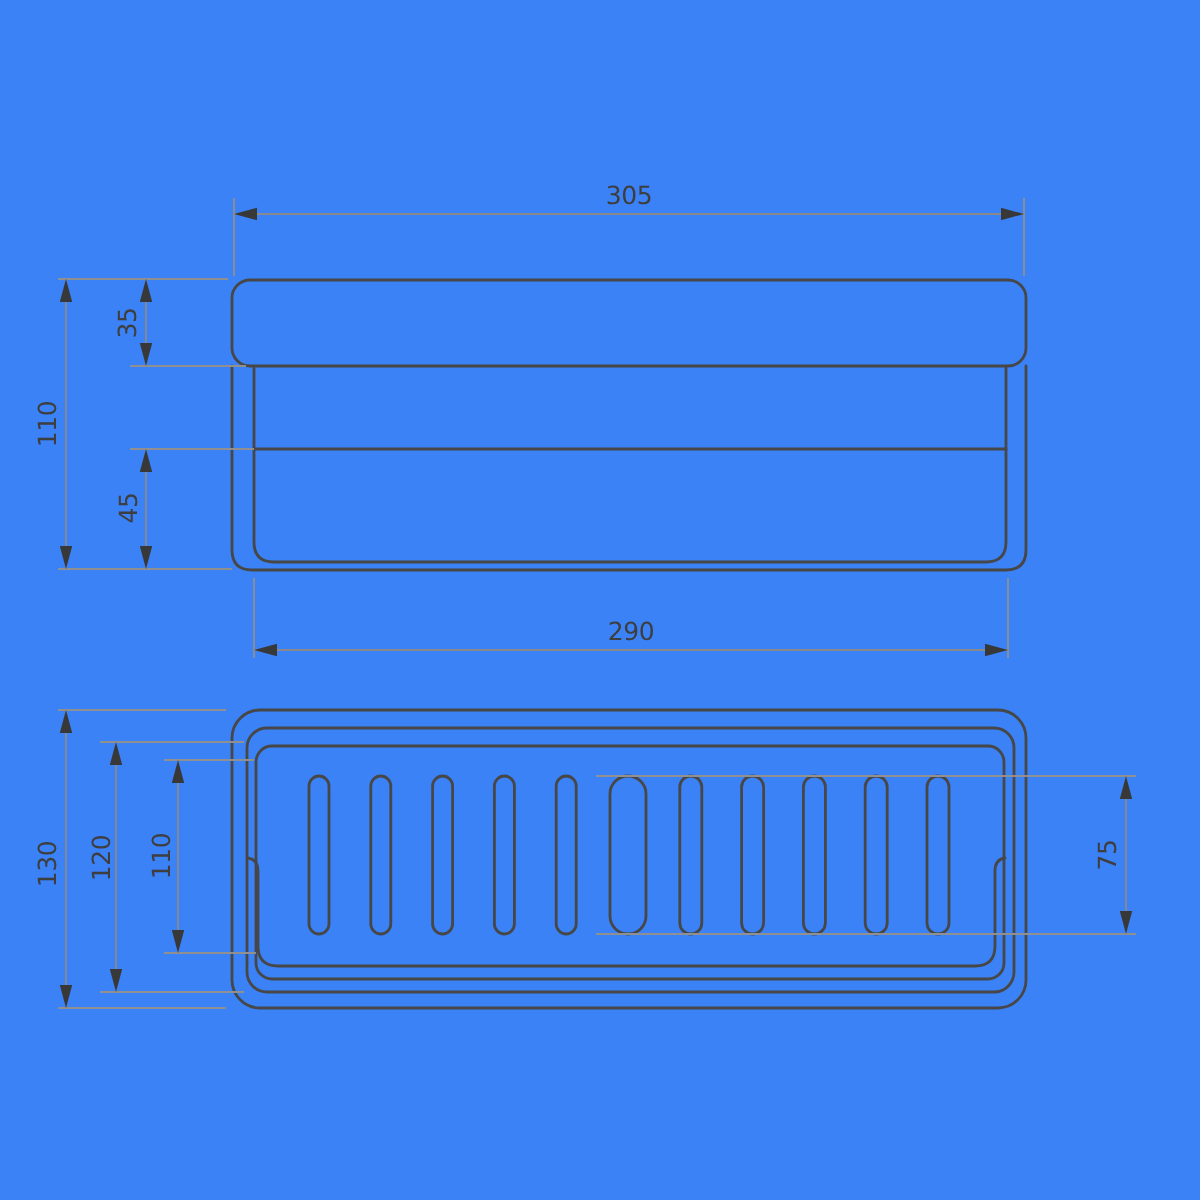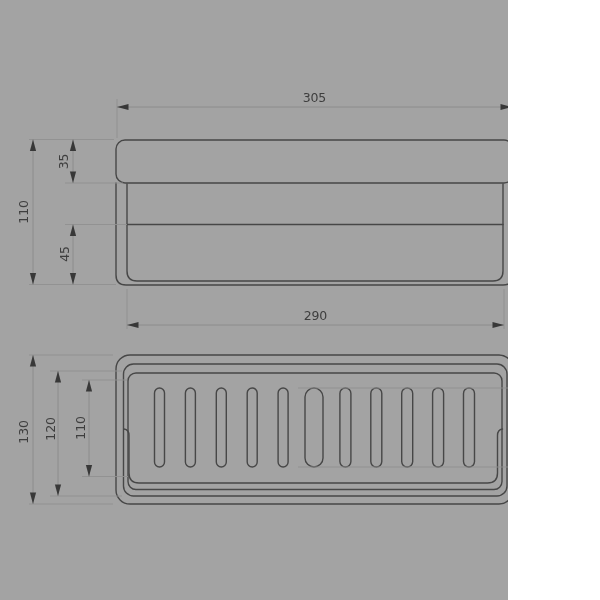--- a/index.html
+++ b/index.html
@@ -1,16 +1,16 @@
 <!DOCTYPE html>
 <html><head>
 <meta charset="utf-8">
 <style>
   html,body{margin:0;padding:0;background:#ffffff;}
-  .stage{width:508px;height:600px;background:#a3a3a3;position:relative;overflow:hidden;}
+  .stage{width:600px;height:600px;background:#3b82f6;position:relative;overflow:hidden;}
   svg{display:block;}
   .obj{fill:none;stroke:#474747;stroke-width:1.4;stroke-linecap:round;}
   .ext{fill:none;stroke:#909090;stroke-width:0.9;}
   .dimline{fill:none;stroke:#8a8a8a;stroke-width:0.9;}
   .dimtext{font-family:"DejaVu Sans","Liberation Sans",sans-serif;font-size:12.5px;fill:#3e3e3e;letter-spacing:-0.2px;}
 </style>
 </head>
 <body>
 
 <div class="stage">

